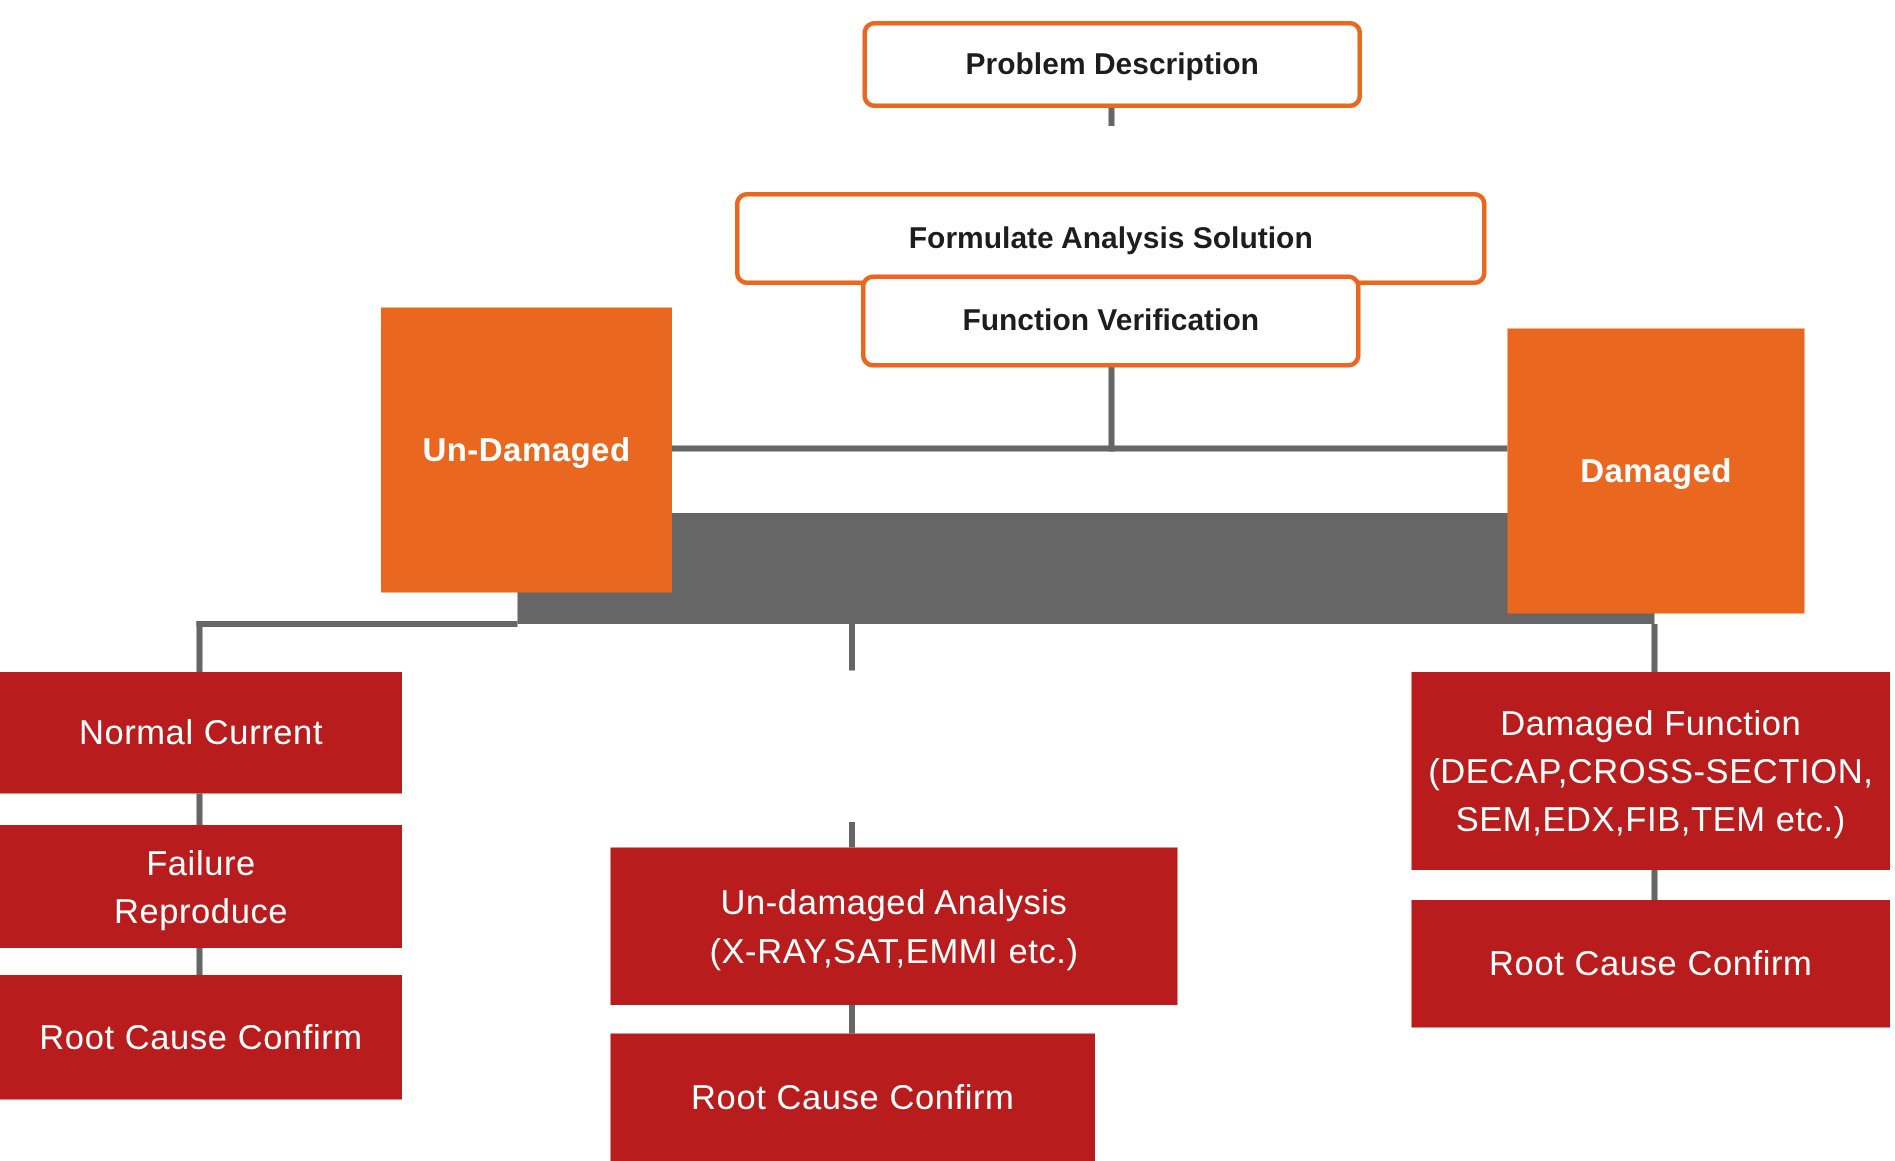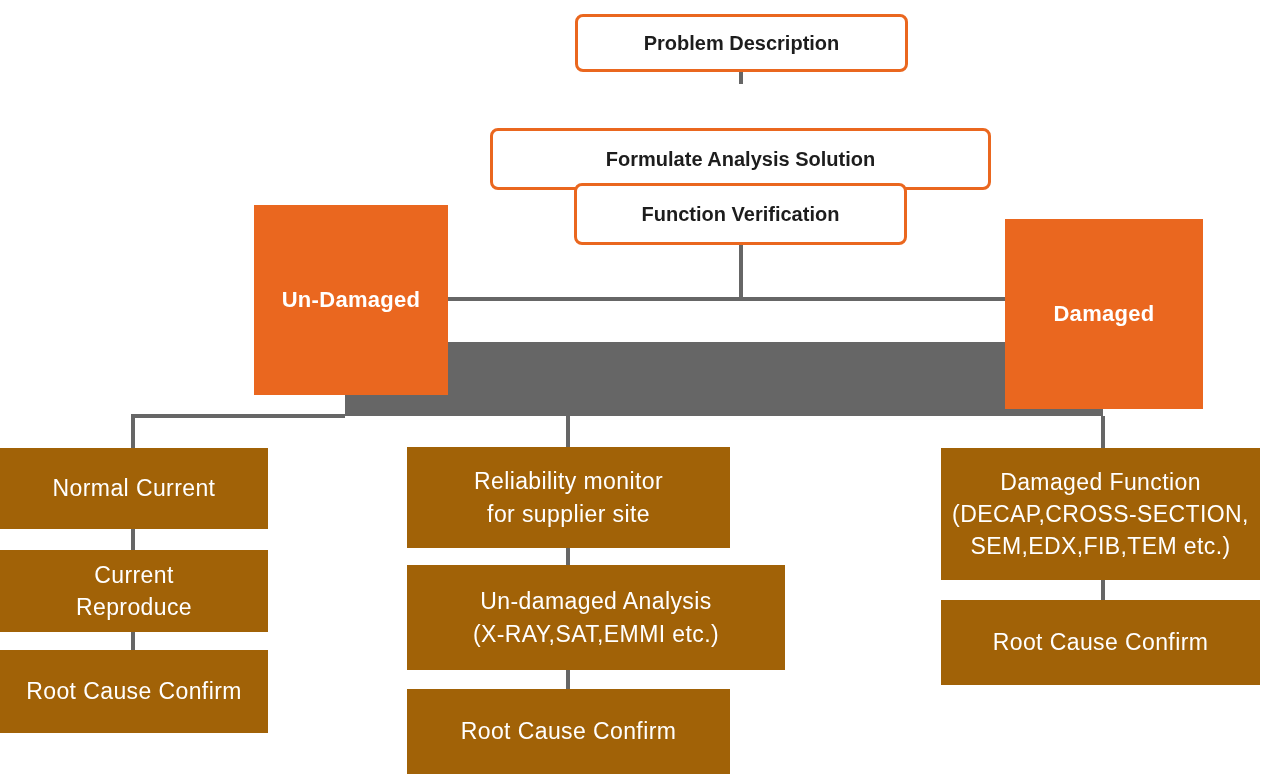--- a/index.html
+++ b/index.html
@@ -39,21 +39,21 @@
     justify-content: center;
     color: #ffffff;
     font-weight: 700;
     font-size: 22px;
     z-index: 2;
     letter-spacing: 0.3px;
   }
 
   
   .node {
-    background: #a16207;
+    background: #b91c1c;
     display: flex;
     align-items: center;
     justify-content: center;
     text-align: center;
     color: #ffffff;
     font-size: 23px;
     letter-spacing: 0.4px;
     line-height: 1.4;
     z-index: 2;
   }
@@ -109,32 +109,28 @@
   <div class="abs conn" style="left:131px; top:414px; width:4px; height:34px;"></div>
 
   <div class="abs conn" style="left:566px; top:416px; width:4px; height:31px;"></div>
   <div class="abs conn" style="left:1101px; top:416px; width:4px; height:32px;"></div>
 
   <div class="abs node" style="left:0px; top:448px; width:268px; height:81px;">
     <span class="multiline">Normal Current</span>
   </div>
   <div class="abs conn" style="left:131px; top:529px; width:4px; height:21px;"></div>
   <div class="abs node" style="left:0px; top:550px; width:268px; height:82px;">
-    <span class="multiline">Current
+    <span class="multiline">Failure
 Reproduce</span>
   </div>
   <div class="abs conn" style="left:131px; top:632px; width:4px; height:18px;"></div>
   <div class="abs node" style="left:0px; top:650px; width:268px; height:83px;">
     <span class="multiline">Root Cause Confirm</span>
   </div>
 
-  <div class="abs node" style="left:407px; top:447px; width:323px; height:101px;">
-    <span class="multiline">Reliability monitor
-for supplier site</span>
-  </div>
   <div class="abs conn" style="left:566px; top:548px; width:4px; height:17px;"></div>
   <div class="abs node" style="left:407px; top:565px; width:378px; height:105px;">
     <span class="multiline">Un-damaged Analysis
 (X-RAY,SAT,EMMI etc.)</span>
   </div>
   <div class="abs conn" style="left:566px; top:670px; width:4px; height:19px;"></div>
   <div class="abs node" style="left:407px; top:689px; width:323px; height:85px;">
     <span class="multiline">Root Cause Confirm</span>
   </div>
 

